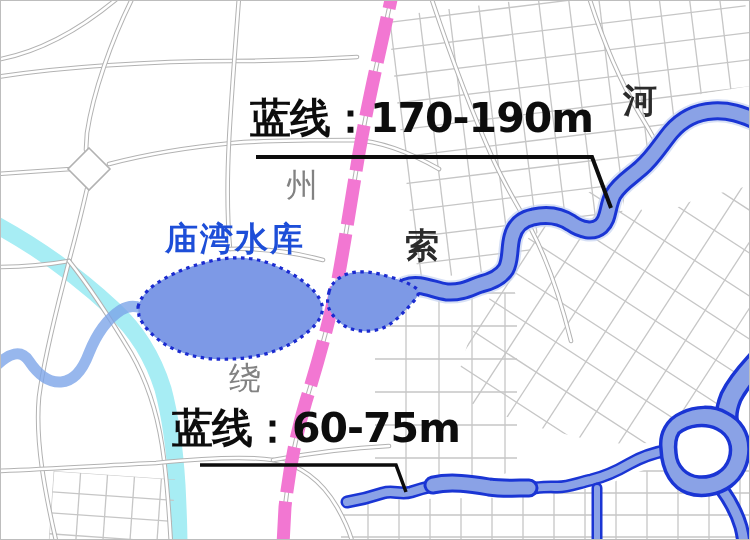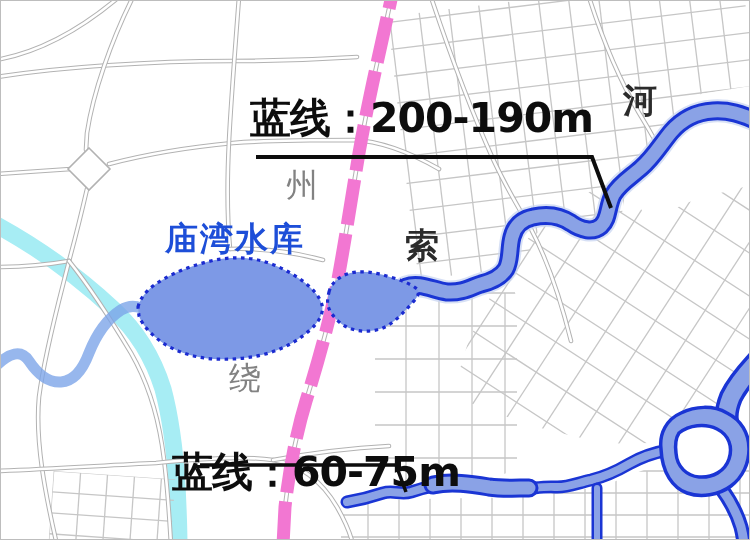--- a/index.html
+++ b/index.html
@@ -235,20 +235,20 @@
 
     <g>
       <path class="resv" d="M137,306 C140,294 150,285 163,278 C178,269 196,263 214,259 C230,256 247,256 261,260 C276,264 291,272 303,281 C312,288 319,296 321,304 C323,312 318,321 309,329 C298,339 284,347 268,352 C251,357 232,359 213,358 C196,357 179,352 165,344 C152,336 141,324 138,315 Z"></path>
       <path class="resv" d="M328,291 C330,283 336,277 346,273 C358,269 374,271 389,276 C400,279 410,283 416,288 C419,291 417,296 412,301 C404,310 396,319 386,325 C375,331 360,332 348,327 C338,323 330,314 327,305 C326,300 327,295 328,291 Z"></path>
     </g>
 
     <polyline class="leader" points="255,156 591,156 610,207"></polyline>
     <polyline class="leader2" points="199,464 395,464 405,491"></polyline>
   </svg>
 
-  <div class="lbl annot" style="left:249px;top:97px;">蓝线：200-190m</div>
-  <div class="lbl annot" style="left:171px;top:407px;margin-top:44px;">蓝线：60-75m</div>
+  <div class="lbl annot" style="left:249px;top:97px;">蓝线：170-190m</div>
+  <div class="lbl annot" style="left:171px;top:407px;">蓝线：60-75m</div>
   <div class="lbl res" style="left:164px;top:221px;">庙湾水库</div>
   <div class="lbl cgray" style="left:285px;top:168px;">州</div>
   <div class="lbl cdark" style="left:404px;top:227px;">索</div>
   <div class="lbl cgray" style="left:228px;top:361px;">绕</div>
   <div class="lbl cdark" style="left:622px;top:82px;">河</div>
 </div>
 
 </body></html>

